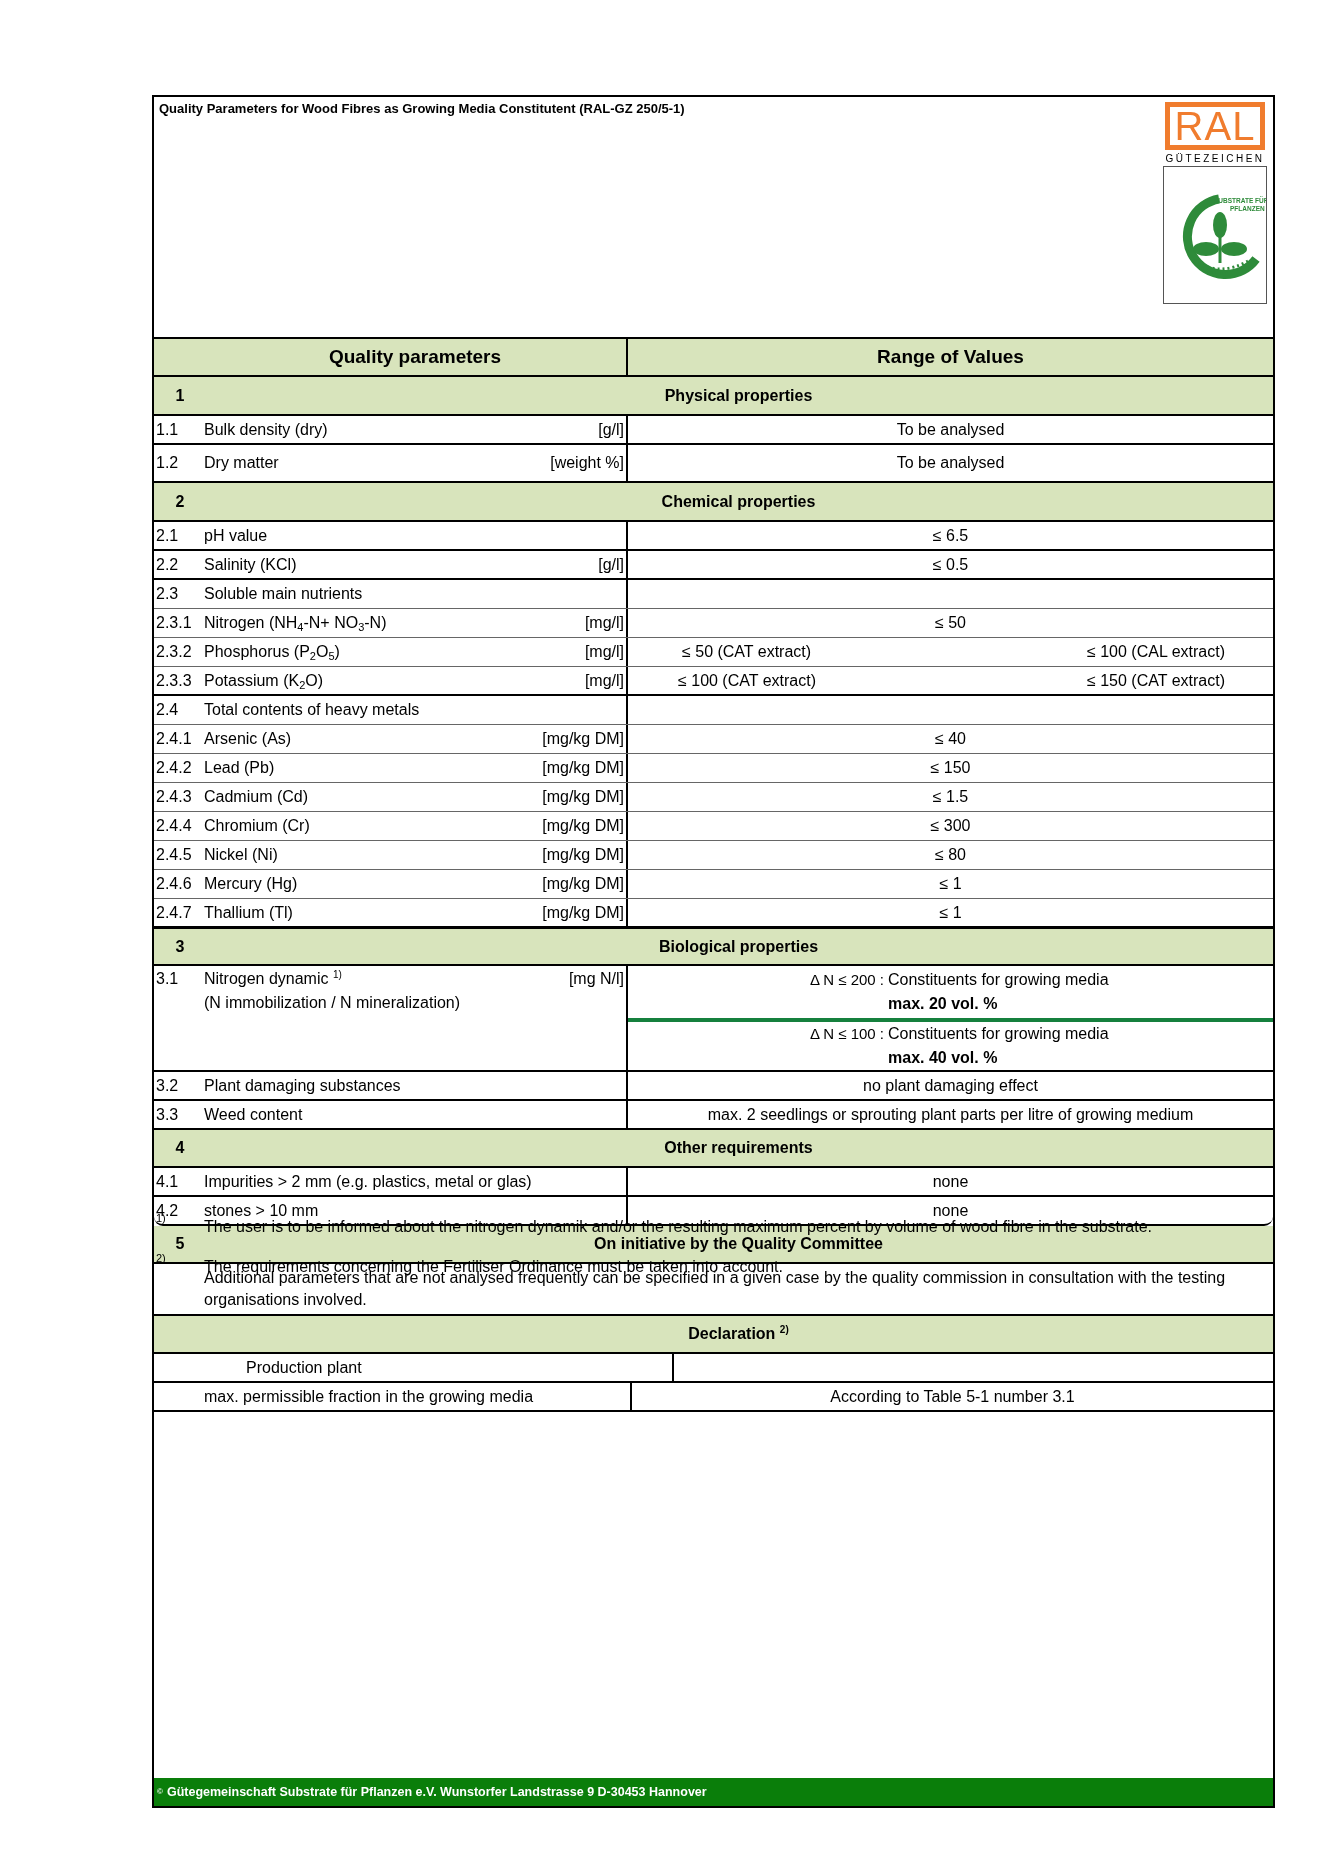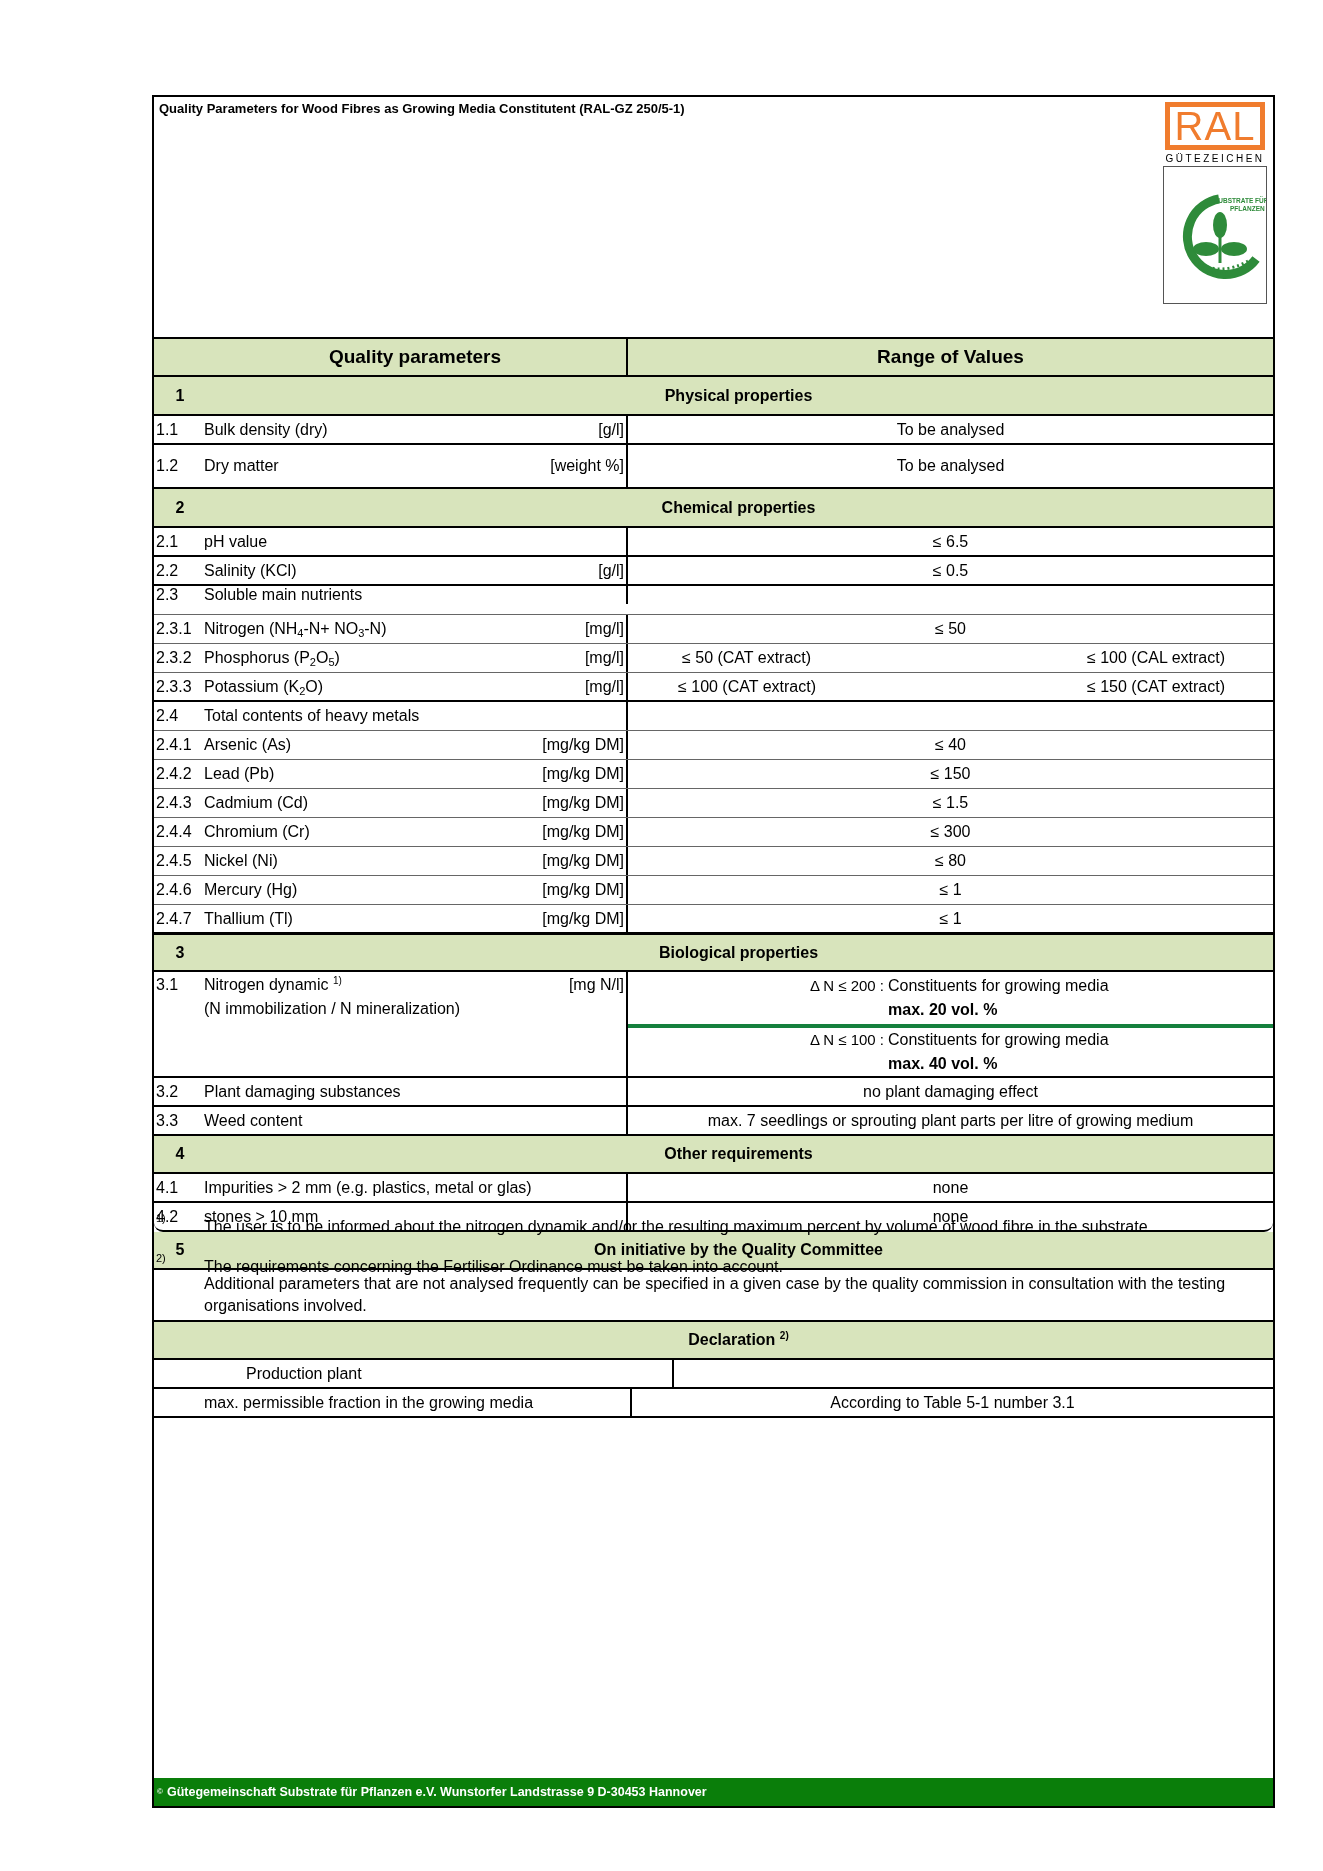--- a/index.html
+++ b/index.html
@@ -67,21 +67,21 @@
       <div class="c-label bold">Physical properties</div>
     </div>
     <div class="row thick" style="height:29px;">
       <div class="c-left">
           <div class="c-num">1.1</div>
           <div>Bulk density (dry)</div>
           <div class="unit">[g/l]</div>
         </div>
       <div class="c-right">To be analysed</div>
     </div>
-    <div class="row thick" style="height:44px;">
+    <div class="row thick" style="height:38px;">
       <div class="c-left">
           <div class="c-num">1.2</div>
           <div>Dry matter</div>
           <div class="unit">[weight %]</div>
         </div>
       <div class="c-right">To be analysed</div>
     </div>
 
     <div class="row thick green" style="height:39px;align-items:center;">
       <div class="c-num bold">2</div>
@@ -96,21 +96,21 @@
       <div class="c-right">≤ 6.5</div>
     </div>
     <div class="row thick" style="height:29px;">
       <div class="c-left">
           <div class="c-num">2.2</div>
           <div>Salinity (KCl)</div>
           <div class="unit">[g/l]</div>
         </div>
       <div class="c-right">≤ 0.5</div>
     </div>
-    <div class="row" style="height:29px;flex-direction:column;">
+    <div class="row" style="height:29px;">
       <div class="c-left">
           <div class="c-num">2.3</div>
           <div>Soluble main nutrients</div>
         </div>
       <div class="c-right"></div>
     </div>
     <div class="row" style="height:29px;">
       <div class="c-left">
           <div class="c-num">2.3.1</div>
         <div><span>Nitrogen (NH</span><sub>4</sub><span>-N+ NO</span><sub>3</sub><span>-N)</span></div>
@@ -247,21 +247,21 @@
           <div class="c-num">3.2</div>
           <div>Plant damaging substances</div>
         </div>
       <div class="c-right">no plant damaging effect</div>
     </div>
     <div class="row thick" style="height:29px;">
       <div class="c-left">
           <div class="c-num">3.3</div>
           <div>Weed content</div>
         </div>
-      <div class="c-right">max. 7 seedlings or sprouting plant parts per litre of growing medium</div>
+      <div class="c-right">max. 2 seedlings or sprouting plant parts per litre of growing medium</div>
     </div>
 
     <div class="row thick green" style="height:38px;align-items:center;">
       <div class="c-num bold">4</div>
       <div class="c-label bold">Other requirements</div>
     </div>
     <div class="row thick" style="height:29px;">
       <div class="c-left">
           <div class="c-num">4.1</div>
           <div>Impurities &gt; 2 mm (e.g. plastics, metal or glas)</div>

